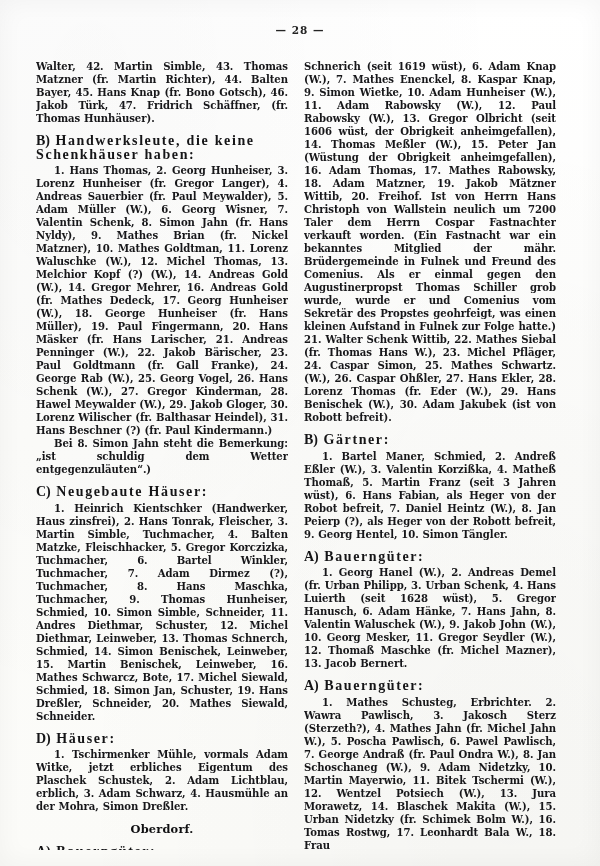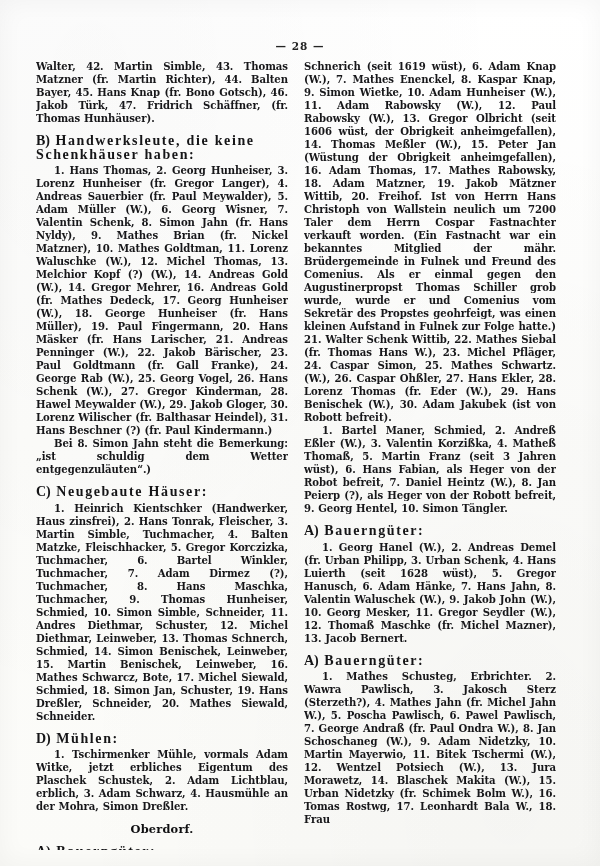--- a/index.html
+++ b/index.html
@@ -27,21 +27,21 @@
     position: absolute;
     inset: 0;
     background:
       radial-gradient(ellipse at 15% 10%, rgba(0,0,0,0.018), rgba(0,0,0,0) 60%),
       radial-gradient(ellipse at 85% 92%, rgba(0,0,0,0.022), rgba(0,0,0,0) 62%),
       linear-gradient(180deg, #ffffff 0%, #fcfcfa 50%, #fbfbf8 100%);
     pointer-events: none;
   }
   .folio {
     position: absolute;
-    top: 40px;
+    top: 24px;
     left: 0;
     width: 600px;
     text-align: center;
     font-family: "DejaVu Serif", "Liberation Serif", serif;
     font-size: 10.5px;
     font-weight: bold;
     letter-spacing: 1px;
     color: #242424;
   }
   .columns {
@@ -140,38 +140,42 @@
 
       <div class="sec-head">
         <span class="lbl">C)</span>
         <span>Neugebaute Häuser:</span>
       </div>
 
       <p class="body">1. Heinrich Kientschker (Handwerker, Haus zinsfrei), 2. Hans Tonrak, Fleischer, 3. Martin Simble, Tuchmacher, 4. Balten Matzke, Fleischhacker, 5. Gregor Korczizka, Tuchmacher, 6. Bartel Winkler, Tuchmacher, 7. Adam Dirmez (?), Tuchmacher, 8. Hans Maschka, Tuchmacher, 9. Thomas Hunheiser, Schmied, 10. Simon Simble, Schneider, 11. Andres Diethmar, Schuster, 12. Michel Diethmar, Leinweber, 13. Thomas Schnerch, Schmied, 14. Simon Benischek, Leinweber, 15. Martin Benischek, Leinweber, 16. Mathes Schwarcz, Bote, 17. Michel Siewald, Schmied, 18. Simon Jan, Schuster, 19. Hans Dreßler, Schneider, 20. Mathes Siewald, Schneider.</p>
 
       <div class="sec-head">
         <span class="lbl">D)</span>
-        <span>Mühlen:</span>
+        <span>Häuser:</span>
       </div>
 
       <p class="body">1. Tschirmenker Mühle, vormals Adam Witke, jetzt erbliches Eigentum des Plaschek Schustek, 2. Adam Lichtblau, erblich, 3. Adam Schwarz, 4. Hausmühle an der Mohra, Simon Dreßler.</p>
 
       <div class="village">Oberdorf.</div>
 
       <div class="sec-head">
         <span class="lbl">A)</span>
         <span>Bauerngüter:</span>
       </div>
 
     </div>
 
     <div class="col fr">
 
       <p class="body noindent">Schnerich (seit 1619 wüst), 6. Adam Knap (W.), 7. Mathes Enenckel, 8. Kaspar Knap, 9. Simon Wietke, 10. Adam Hunheiser (W.), 11. Adam Rabowsky (W.), 12. Paul Rabowsky (W.), 13. Gregor Olbricht (seit 1606 wüst, der Obrigkeit anheimgefallen), 14. Thomas Meßler (W.), 15. Peter Jan (Wüstung der Obrigkeit anheimgefallen), 16. Adam Thomas, 17. Mathes Rabowsky, 18. Adam Matzner, 19. Jakob Mätzner Wittib, 20. Freihof. Ist von Herrn Hans Christoph von Wallstein neulich um 7200 Taler dem Herrn Cospar Fastnachter verkauft worden. (Ein Fastnacht war ein bekanntes Mitglied der mähr. Brüdergemeinde in Fulnek und Freund des Comenius. Als er einmal gegen den Augustinerpropst Thomas Schiller grob wurde, wurde er und Comenius vom Sekretär des Propstes geohrfeigt, was einen kleinen Aufstand in Fulnek zur Folge hatte.) 21. Walter Schenk Wittib, 22. Mathes Siebal (fr. Thomas Hans W.), 23. Michel Pfläger, 24. Caspar Simon, 25. Mathes Schwartz. (W.), 26. Caspar Ohßler, 27. Hans Ekler, 28. Lorenz Thomas (fr. Eder (W.), 29. Hans Benischek (W.), 30. Adam Jakubek (ist von Robott befreit).</p>
 
+      <div class="sec-head">
+        <span class="lbl">B)</span>
+        <span>Gärtner:</span>
+      </div>
 
       <p class="body">1. Bartel Maner, Schmied, 2. Andreß Eßler (W.), 3. Valentin Korzißka, 4. Matheß Thomaß, 5. Martin Franz (seit 3 Jahren wüst), 6. Hans Fabian, als Heger von der Robot befreit, 7. Daniel Heintz (W.), 8. Jan Peierp (?), als Heger von der Robott befreit, 9. Georg Hentel, 10. Simon Tängler.</p>
 
 
       <div class="sec-head">
         <span class="lbl">A)</span>
         <span>Bauerngüter:</span>
       </div>
 
       <p class="body">1. Georg Hanel (W.), 2. Andreas Demel (fr. Urban Philipp, 3. Urban Schenk, 4. Hans Luierth (seit 1628 wüst), 5. Gregor Hanusch, 6. Adam Hänke, 7. Hans Jahn, 8. Valentin Waluschek (W.), 9. Jakob John (W.), 10. Georg Mesker, 11. Gregor Seydler (W.), 12. Thomaß Maschke (fr. Michel Mazner), 13. Jacob Bernert.</p>

